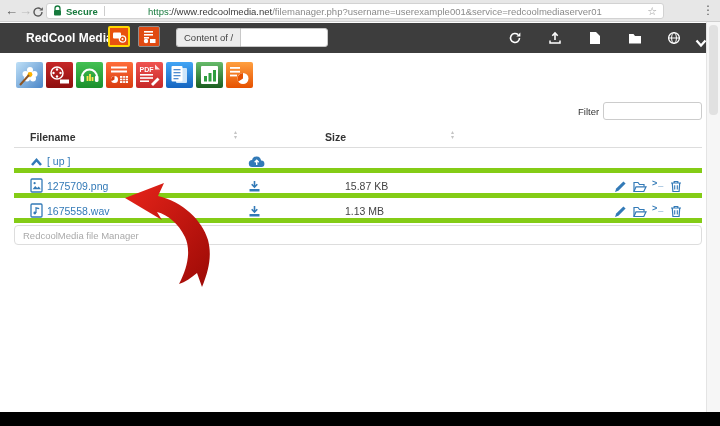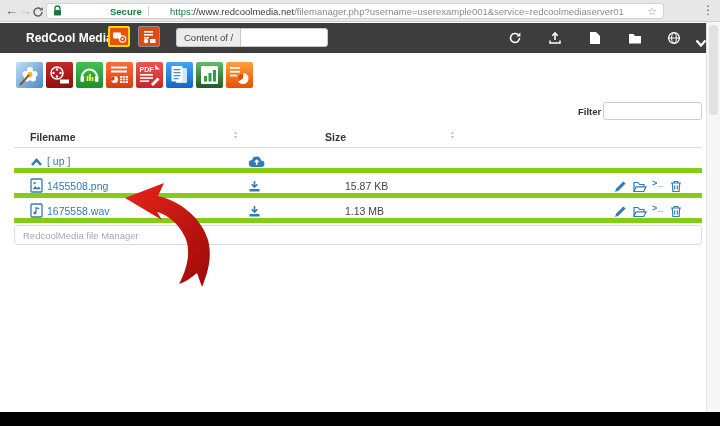--- a/index.html
+++ b/index.html
@@ -9,21 +9,21 @@
   
   .chrome { position:absolute; left:0; top:0; width:720px; height:22px;
             background:#e7e7e7; border-bottom:1px solid #cfcfcf; }
   .nav { position:absolute; top:2px; font-size:13px; line-height:18px; cursor:pointer; }
   .nav.back { left:5px; color:#5a5a5a; }
   .nav.fwd  { left:19px; color:#b9b9b9; }
   .reload { position:absolute; left:32px; top:4px; }
   .omnibox { position:absolute; left:46px; top:3px; width:618px; height:16px;
              background:#fff; border:1px solid #d2d2d2; border-radius:3px;
              display:flex; align-items:center; padding:0 6px; gap:4px; }
-  .secure { color:#167a3d; font-size:9.5px; font-weight:bold; white-space:nowrap;margin-left:44px; }
+  .secure { color:#167a3d; font-size:9.5px; font-weight:bold; white-space:nowrap; }
   .omni-sep { width:0; height:10px; border-left:1px solid #cdcdcd; margin:0 2px; }
   .url { font-size:9.5px; white-space:nowrap; overflow:hidden; flex:1;text-align:center; }
   .url .scheme { color:#167a3d; }
   .url .host { color:#3b3b3b; }
   .url .path { color:#8a8a8a; }
   .star { color:#9b9b9b; font-size:11px; margin-left:4px; cursor:pointer; }
   .dots { position:absolute; left:702px; top:3px; color:#5a5a5a; font-size:12px; cursor:pointer; }
 
   
   .appbar { position:absolute; left:0; top:23px; width:706px; height:30px; background:#3d3d3d; }
@@ -47,21 +47,21 @@
   .a1 { background:linear-gradient(135deg,#bfe0f7,#4a86c8); }
   .a2 { background:linear-gradient(180deg,#c62828,#8e0f0f); }
   .a3 { background:linear-gradient(180deg,#43c153,#1b8f2c); }
   .a4 { background:linear-gradient(180deg,#ff6d3a,#d83c0e); }
   .a5 { background:linear-gradient(180deg,#ef5350,#c62828); }
   .a6 { background:linear-gradient(180deg,#42a5f5,#1565c0); }
   .a7 { background:linear-gradient(180deg,#66bb6a,#1b5e20); }
   .a8 { background:linear-gradient(180deg,#ffa040,#e65100); }
 
   
-  .filter-lbl { position:absolute; left:578px; top:106px; font-size:9.5px; color:#333;font-weight:bold; }
+  .filter-lbl { position:absolute; left:578px; top:106px; font-size:9.5px; color:#333; }
   .filter-inp { position:absolute; left:603px; top:102px; width:99px; height:18px;
                 border:1px solid #ccc; border-radius:3px; font-size:10px; padding:0 4px; outline:none; }
 
   
   .th { position:absolute; top:131px; font-size:10.5px; font-weight:bold; color:#333; }
   .th.name { left:30px; } .th.size { left:325px; }
   .sort { position:absolute; top:130px; display:flex; flex-direction:column; align-items:center;
           color:#c4c4c4; font-size:6px; line-height:5px; cursor:pointer; }
   .sort.s1 { left:234px; } .sort.s2 { left:451px; }
   .hline { position:absolute; left:14px; top:147px; width:688px; border-top:1px solid #ddd; }
@@ -295,21 +295,21 @@
   </div>
 
   <div class="row r2">
     <span class="fico">
       <svg width="13" height="15" viewBox="0 0 13 15">
           <rect x="1" y="1" width="11" height="13" rx="1" stroke="#337ab7" stroke-width="1.3" fill="none"></rect>
           <circle cx="4.6" cy="5.2" r="1.1" fill="#337ab7"></circle>
           <path d="M2.6 11.2l2.6-3.2 2 2.1 1.6-1.6 2 2.7z" fill="#337ab7"></path>
         </svg>
     </span>
-    <a class="fname">1455508.png</a>
+    <a class="fname">1275709.png</a>
     <span class="dl">
       <svg width="13" height="13" viewBox="0 0 13 13">
           <path d="M6.5 1v5.6" stroke="#337ab7" stroke-width="1.6"></path>
           <path d="M3.7 4.2L6.5 7l2.8-2.8" stroke="#337ab7" stroke-width="1.6" fill="none"></path>
           <path d="M1.5 9h10v2.5h-10z" fill="#337ab7"></path>
         </svg>
     </span>
     <span class="fsize">15.87 KB</span>
     <span class="act edit">
       <svg width="13" height="13" viewBox="0 0 13 13">

